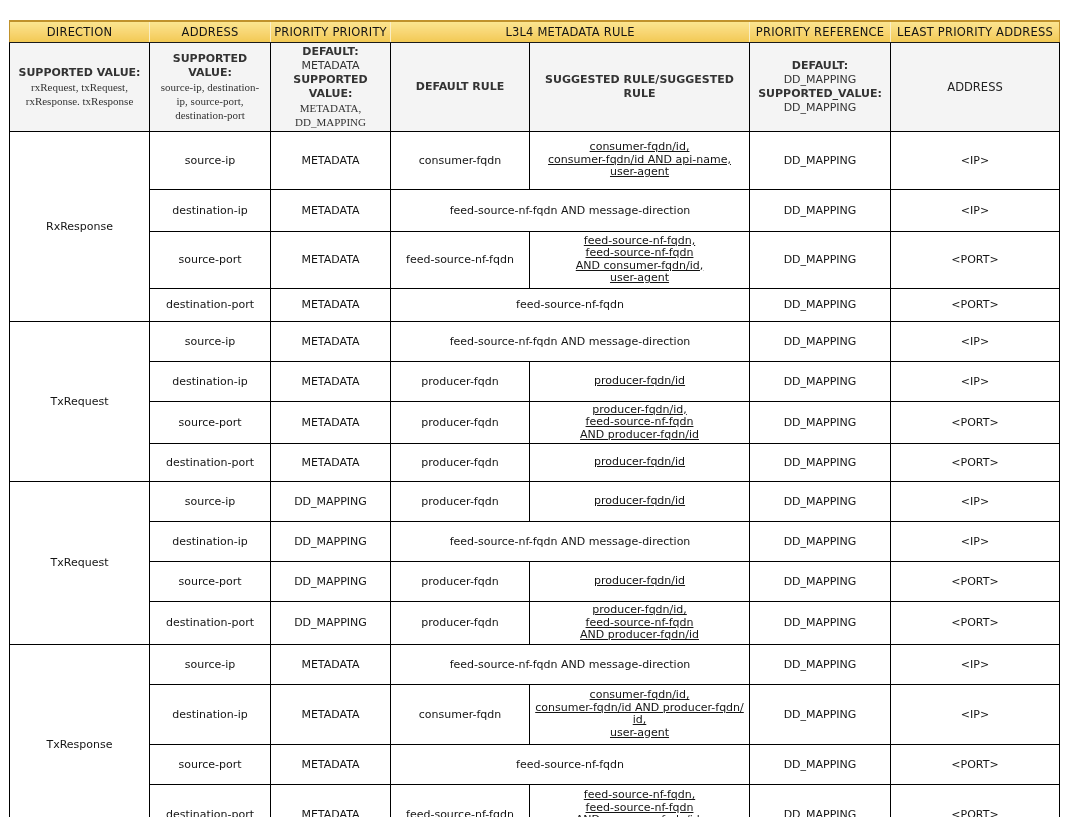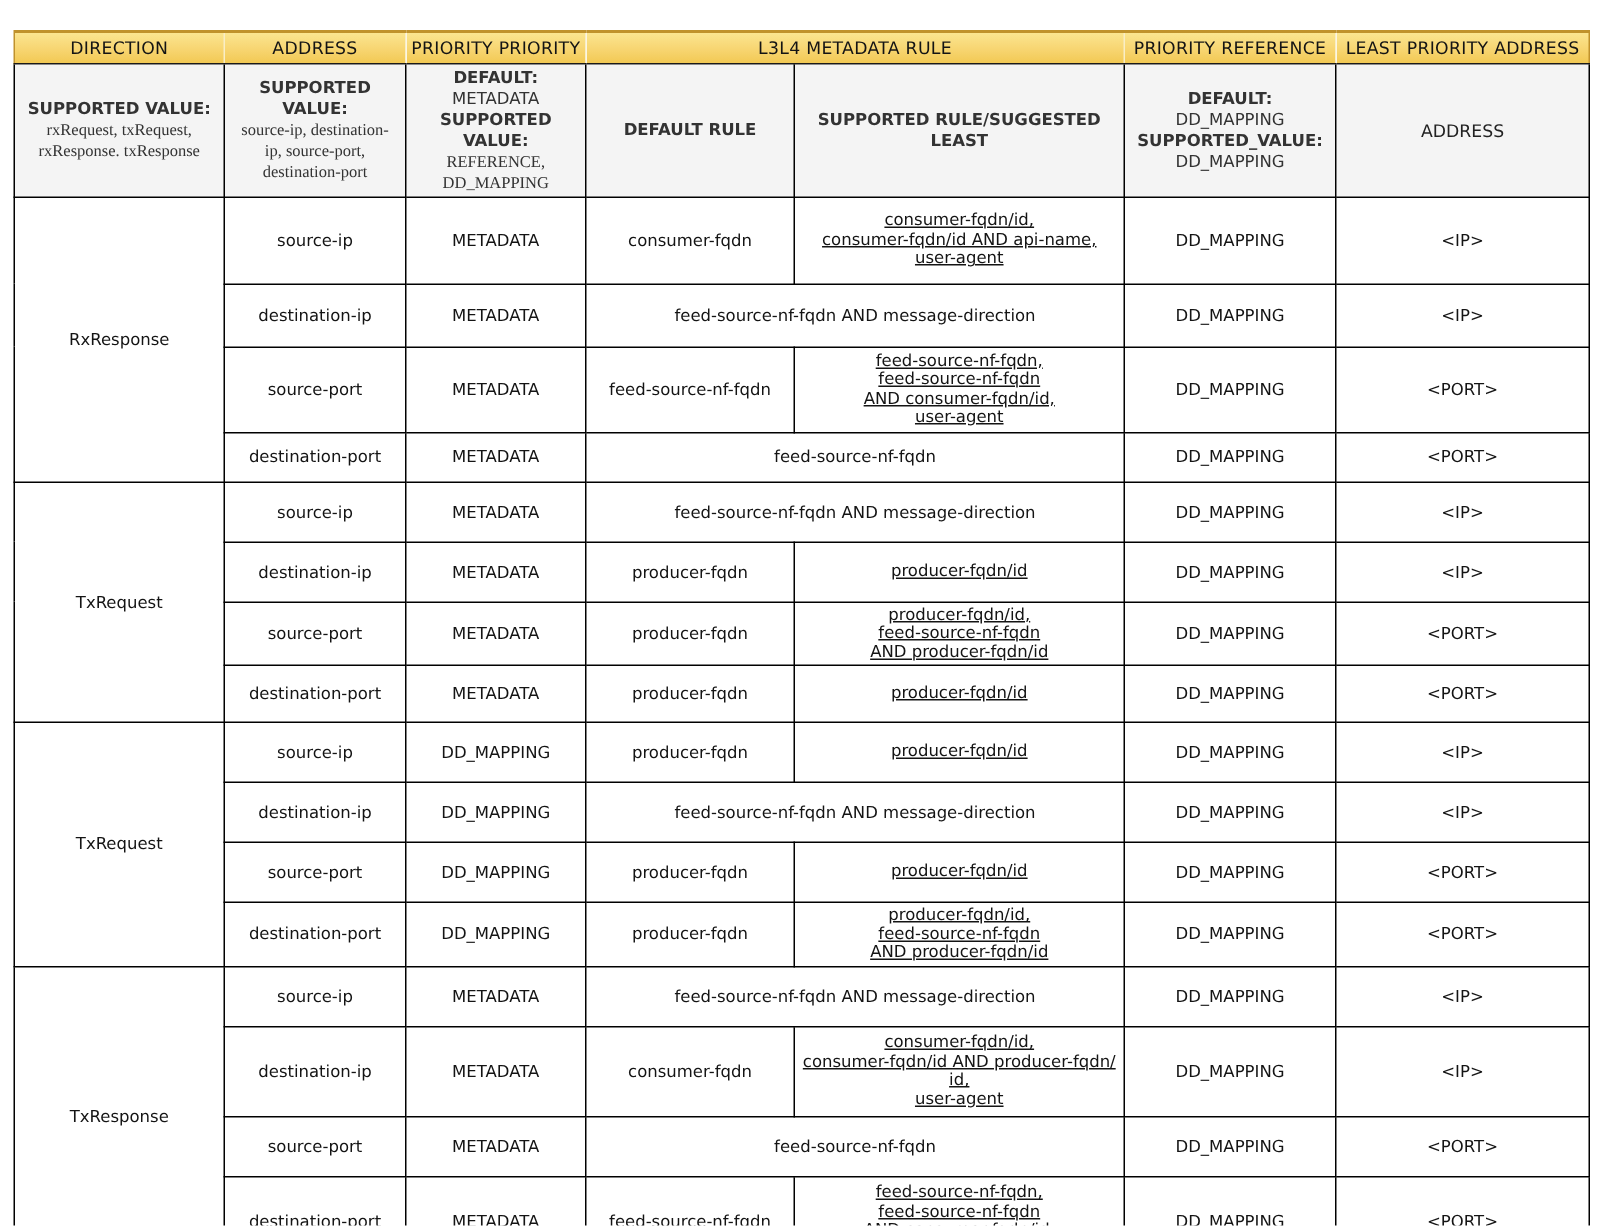--- a/index.html
+++ b/index.html
@@ -85,25 +85,25 @@
           <div class="pre">source-ip, destination-
 ip, source-port,
 destination-port</div>
         </td>
         <td>
           <div>
             <span class="b">DEFAULT:</span>
             <span>METADATA</span>
           </div>
           <div class="b">SUPPORTED VALUE:</div>
-          <div class="pre">REFERENCE,
+          <div class="pre">METADATA,
 DD_MAPPING</div>
         </td>
         <td class="b">DEFAULT RULE</td>
-        <td class="b">SUPPORTED RULE/SUGGESTED LEAST</td>
+        <td class="b">SUGGESTED RULE/SUGGESTED RULE</td>
         <td>
           <div>
             <span class="b">DEFAULT:</span>
             <span>DD_MAPPING</span>
           </div>
           <div class="b">SUPPORTED_VALUE:</div>
           <div>DD_MAPPING</div>
         </td>
         <td class="bigger">ADDRESS</td>
       </tr>

